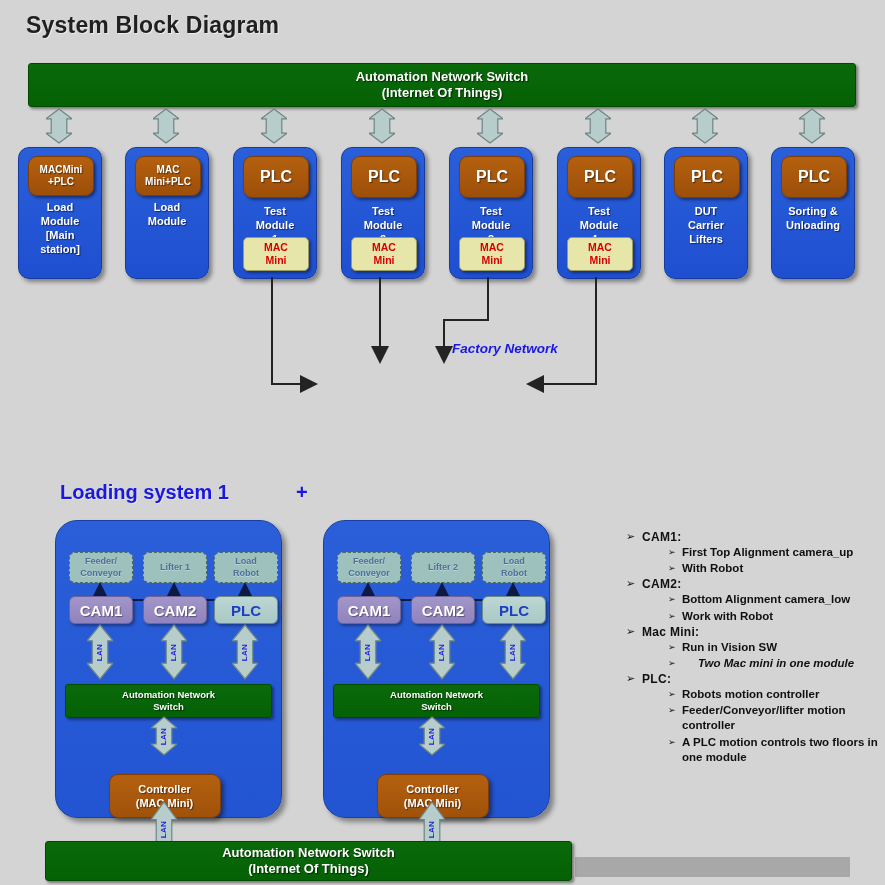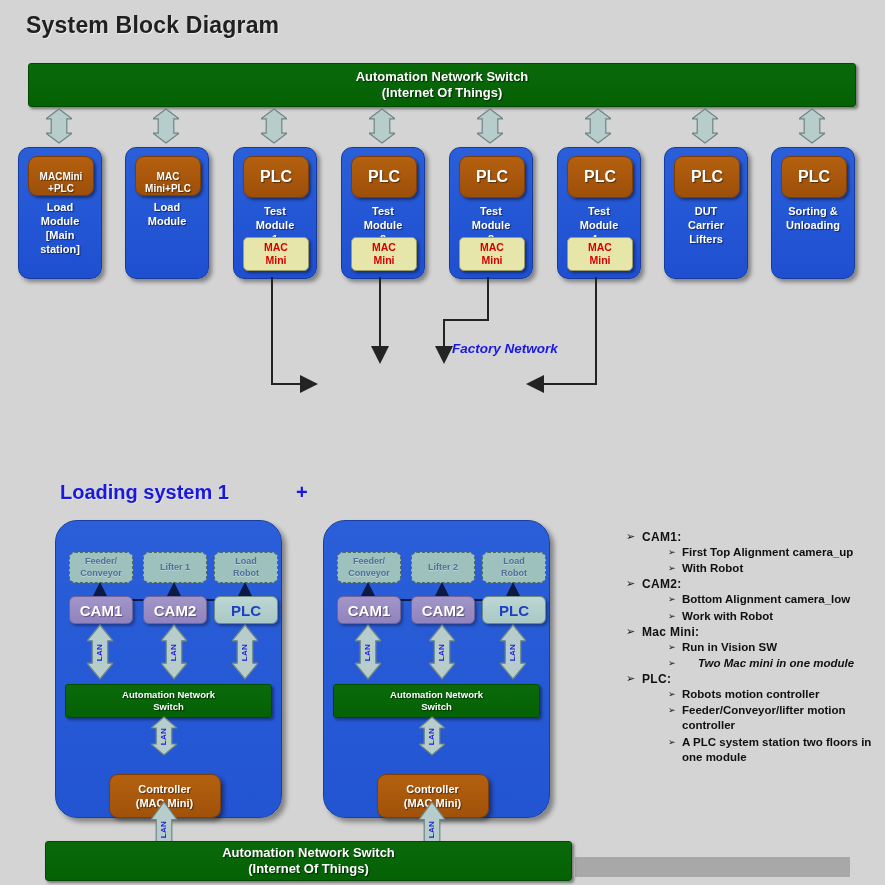--- a/index.html
+++ b/index.html
@@ -52,21 +52,21 @@
     background:linear-gradient(#b4600f,#9d4f09);
     border:1px solid #7d3d05;
     border-radius:9px;
     box-shadow:2px 2px 3px rgba(0,0,0,.45);
     color:#ffffff;font-weight:700;
     display:flex;align-items:center;justify-content:center;text-align:center;
     line-height:1.2;
     text-shadow:1px 1px 1px rgba(0,0,0,.5);
   }
   .chip.big{font-size:16px;}
-  .chip.small{font-size:10px;align-items:flex-end;}
+  .chip.small{font-size:10px;}
   .macmini{
     position:absolute;
     background:#e6e6aa;
     border:1px solid #9b9b63;
     border-radius:5px;
     box-shadow:2px 2px 3px rgba(0,0,0,.4);
     color:#d80000;font-weight:700;font-size:10.5px;
     display:flex;align-items:center;justify-content:center;
     text-align:center;line-height:1.2;
   }
@@ -594,17 +594,17 @@
       <div class="lg-row lg-l2">
         <span class="lg-bullet">➢</span>
         <span class="lg-text">Robots motion controller</span>
       </div>
       <div class="lg-row lg-l2">
         <span class="lg-bullet">➢</span>
         <span class="lg-text">Feeder/Conveyor/lifter motion controller</span>
       </div>
       <div class="lg-row lg-l2">
         <span class="lg-bullet">➢</span>
-        <span class="lg-text">A PLC system station two floors in one module</span>
+        <span class="lg-text">A PLC motion controls two floors in one module</span>
       </div>
     </div>
 
 </div>
 
 </body></html>

